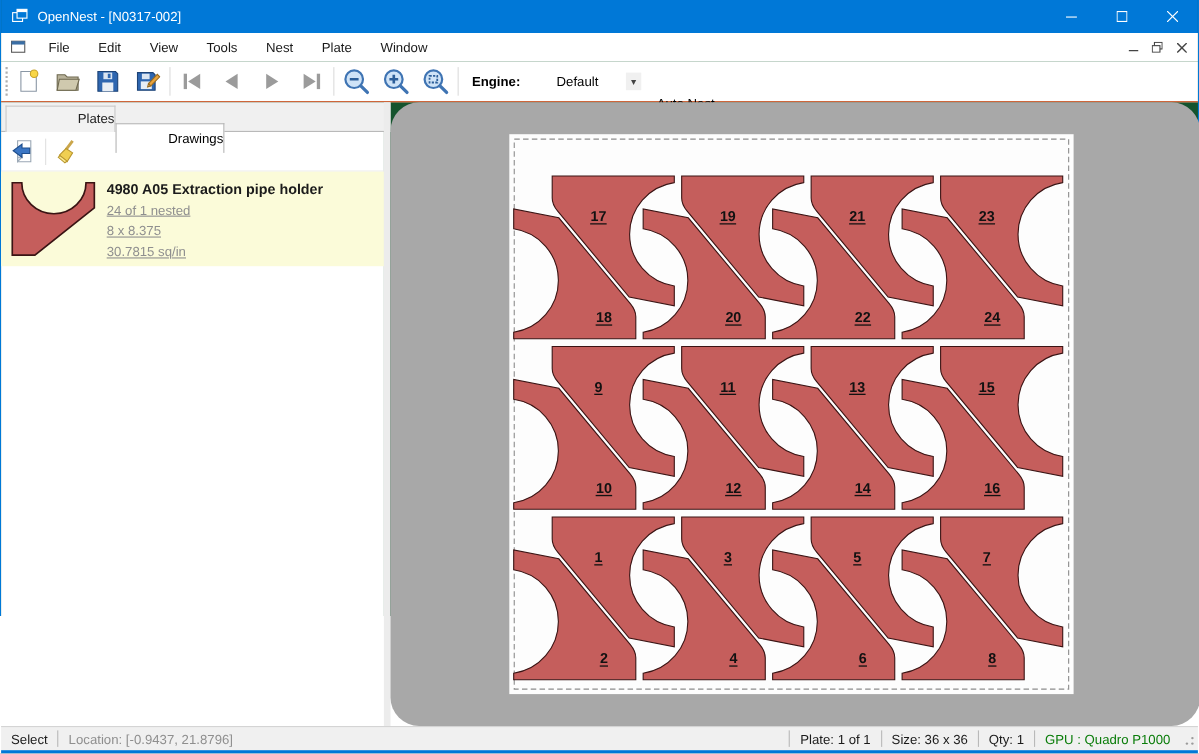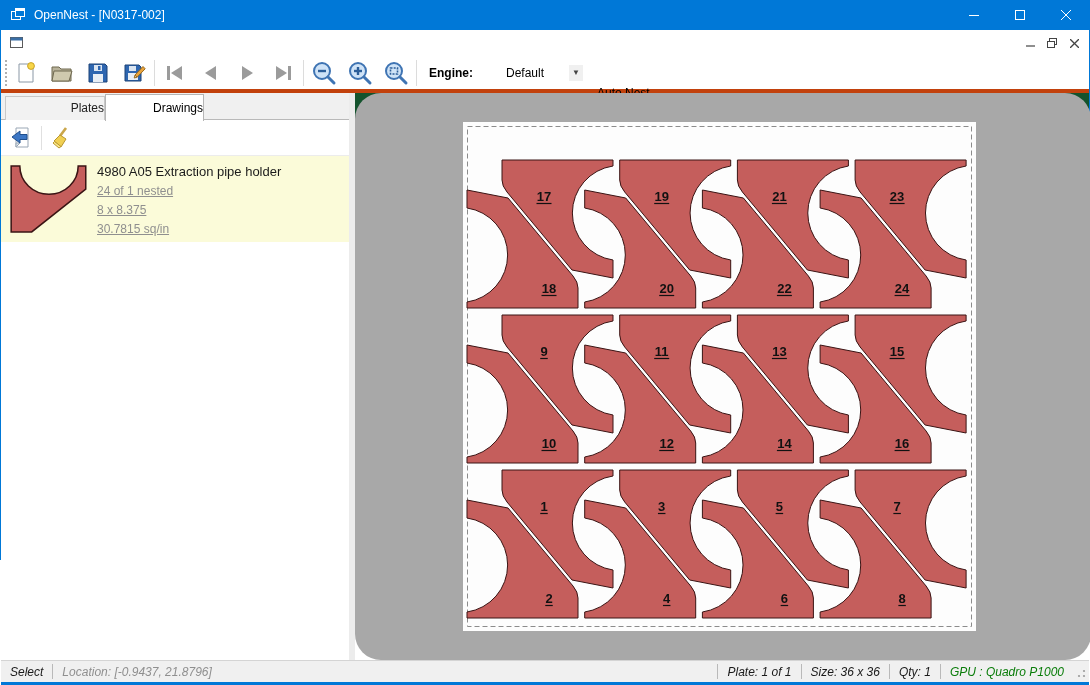--- a/index.html
+++ b/index.html
@@ -9,44 +9,44 @@
   #titleicon { margin-left:9px; width:16px; height:16px; }
   #titletext { color:#fff; font-size:12px; margin-left:8px; }
   #wincontrols { position:absolute; right:0; top:0; height:30px; display:flex; }
   .wbtn { width:46px; height:30px; display:flex; align-items:center; justify-content:center; }
   #menubar { position:absolute; left:0; top:30px; width:100%; height:26px; background:#fff; display:flex; align-items:center; }
   #mdiicon { margin-left:8px; width:16px; height:14px; }
   #menuitems { display:flex; margin-left:6px; }
   .menuitem { font-size:12px; color:#1a1a1a; padding:0 13px; line-height:26px; }
   #mdicontrols { position:absolute; right:4px; top:0; height:26px; display:flex; align-items:center; }
   .mdibtn { width:22px; height:20px; display:flex; align-items:center; justify-content:center; }
-  #toolbar { position:absolute; left:0; top:56px; width:100%; height:37px; background:#fff; border-bottom:4px solid #c2410c; display:flex; align-items:center; }
+  #toolbar { position:absolute; left:0; top:56px; width:100%; height:37px; background:#fff; border-bottom:1px solid #c2410c; display:flex; align-items:center; }
   .tgrip { width:3px; height:26px; border-left:2px dotted #b0b0b0; margin-left:4px; }
   .tbtn { width:36px; height:30px; display:flex; align-items:center; justify-content:center; }
   .tsep { width:1px; height:26px; background:#dcdcdc; margin:0 2px; }
   #enginelabel { font-size:12px; font-weight:bold; margin-left:10px; }
   #enginevalue { font-size:12px; margin-left:8px; width:88px;text-align:center; }
   #enginedrop { width:14px; height:16px; background:#f0f0f0; display:flex; align-items:center; justify-content:center; font-size:8px; color:#444; }
   #autonest { font-size:12px; margin-left:14px;margin-top:40px; }
   #tabstrip { position:absolute; left:0; top:93px; width:354px; height:27px; background:#f0f0f0; border-bottom:1px solid #b9b9b9; }
   .tab { position:absolute; top:3px; height:24px; font-size:12px; text-align:right; line-height:23px; }
   #tab-plates { left:4px; width:100px; background:#f2f2f2; border:1px solid #c8c8c8; border-bottom:none; color:#222; }
-  #tab-drawings { left:104px; width:99px; top:1px; height:27px; background:#fff; border:1px solid #b5b5b5; border-bottom:none; z-index:2; line-height:26px; }
+  #tab-drawings { left:104px; width:99px; top:19px; height:27px; background:#fff; border:1px solid #b5b5b5; border-bottom:none; z-index:2; line-height:26px; }
   #panel { position:absolute; left:0; top:120px; width:348px; height:540px; background:#fff; }
   #paneltoolbar { height:36px; display:flex; align-items:center; border-bottom:1px solid #ececec; }
   .pbtn { width:30px; height:28px; margin-left:6px; display:flex; align-items:center; justify-content:center; }
   .psep { width:1px; height:24px; background:#e0e0e0; margin-left:4px; }
   #drawingitem { height:86px; background:#FBFBD9; display:flex; }
   #thumbwrap { width:96px; display:flex; align-items:center; justify-content:center; }
   #iteminfo { padding-top:8px; }
-  #itemtitle { font-size:13px; font-weight:normal; color:#1b1b1b; }
+  #itemtitle { font-size:13px; font-weight:bold; color:#1b1b1b; }
   .itemline { font-size:12px; color:#8f8f8f; margin-top:5px;text-decoration:underline; }
   #splitter { position:absolute; left:348px; top:93px; width:6px; height:567px; background:#ececec; }
   #canvas { position:absolute; left:354px; top:93px; width:736px; height:567px; background:#A8A8A8;border-radius:26px; }
-  #statusbar { position:absolute; left:0; top:660px; width:100%; height:22px; background:#f0f0f0; border-top:1px solid #d4d4d4; display:flex; align-items:center; font-size:12px;font-style:italic; }
+  #statusbar { position:absolute; left:0; top:660px; width:100%; height:22px; background:#f0f0f0; border-top:1px solid #d4d4d4; display:flex; align-items:center; font-size:12px; }
   .ssep { width:1px; height:15px; background:#b9b9b9; }
   .scell { padding:0 9px; color:#1a1a1a; }
   #sloc { color:#8f8f8f;text-align:center; }
   #sright { margin-left:auto; display:flex; align-items:center; }
   #sgpu { color:#0A7D0A; }
   #sgrip { width:14px; height:14px; margin-right:2px; }
   #bottomedge { position:absolute; left:0; top:682px; width:100%; height:3px; background:#0078D7; }
 </style>
 </head>
 <body>
@@ -78,20 +78,29 @@
           </svg>
         </div>
     </div>
   </div>
 
   <div id="menubar">
     <svg id="mdiicon" viewBox="0 0 16 14">
       <rect x="1.5" y="1.5" width="12" height="10" fill="#fff" stroke="#5a5a5a"></rect>
       <rect x="1.5" y="1.5" width="12" height="3" fill="#3a6ea5"></rect>
     </svg>
+    <div id="menuitems">
+        <span class="menuitem">File</span>
+        <span class="menuitem">Edit</span>
+        <span class="menuitem">View</span>
+        <span class="menuitem">Tools</span>
+        <span class="menuitem">Nest</span>
+        <span class="menuitem">Plate</span>
+        <span class="menuitem">Window</span>
+      </div>
     <div id="mdicontrols">
       <div class="mdibtn">
           <svg width="9" height="9" viewBox="0 0 9 9">
             <line x1="0" y1="7" x2="9" y2="7" stroke="#444" stroke-width="1.2"></line>
           </svg>
         </div>
       <div class="mdibtn">
           <svg width="10" height="10" viewBox="0 0 10 10">
             <rect x="2.5" y="0.5" width="7" height="6" fill="none" stroke="#444"></rect>
             <rect x="0.5" y="3.5" width="7" height="6" fill="#fff" stroke="#444"></rect>

